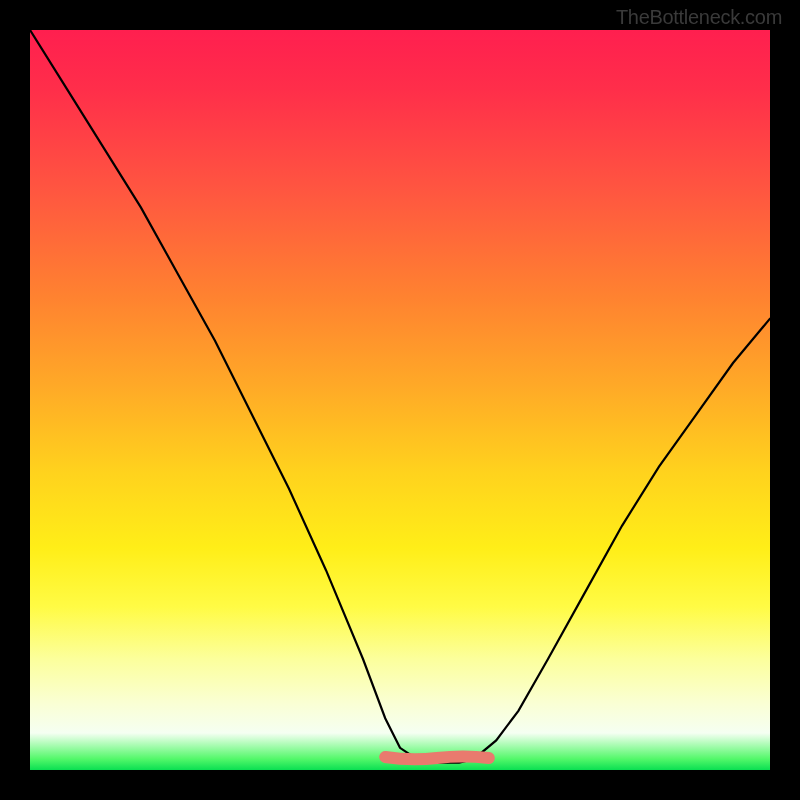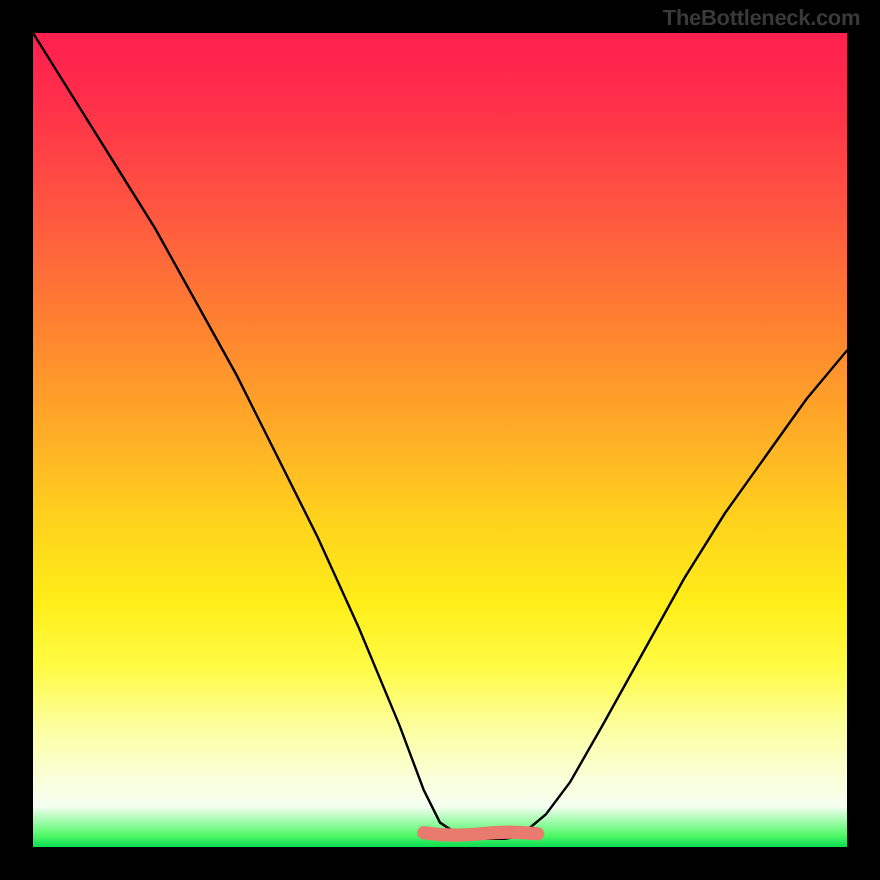--- a/index.html
+++ b/index.html
@@ -10,21 +10,21 @@
     position: relative;
     font-family: Arial, Helvetica, sans-serif;
     overflow: hidden;
   }
   .watermark {
     position: absolute;
     top: 6px;
     right: 18px;
     color: #3a3a3a;
     font-size: 20px;
-    font-weight: 700;
+    font-weight: 400;
     letter-spacing: -0.3px;
     z-index: 5;
   }
   .plot-area {
     position: absolute;
     left: 30px;
     top: 30px;
     width: 740px;
     height: 740px;
     overflow: hidden;

